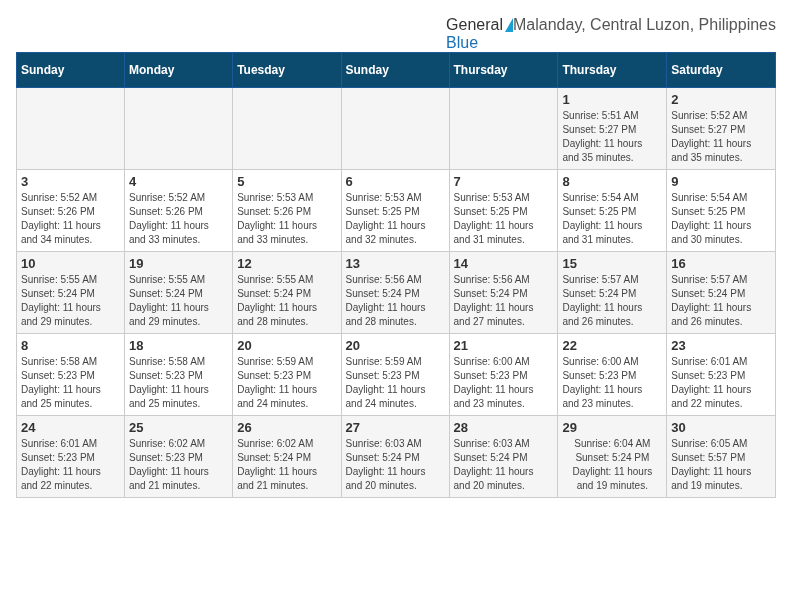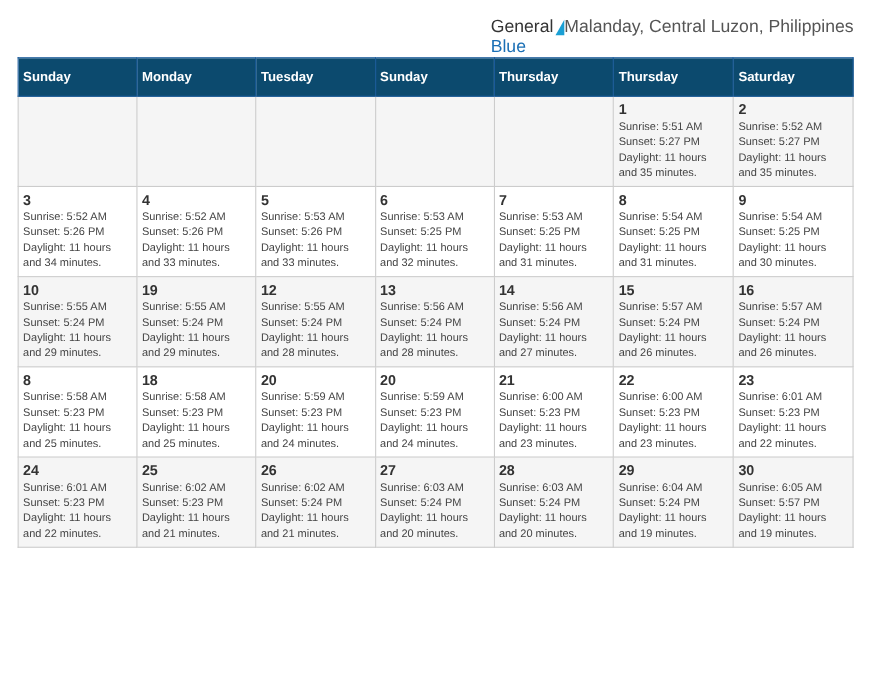--- a/index.html
+++ b/index.html
@@ -321,21 +321,21 @@
         </td>
         <td>
           <span class="day-num">28</span>
           <div class="day-info" style="white-space: pre-line;">Sunrise: 6:03 AM
 Sunset: 5:24 PM
 Daylight: 11 hours
 and 20 minutes.</div>
         </td>
         <td>
           <span class="day-num">29</span>
-          <div class="day-info" style="white-space: pre-line;">Sunrise: 6:04 AM
+          <div class="day-info" style="white-space: pre-line; text-align: center;">Sunrise: 6:04 AM
 Sunset: 5:24 PM
 Daylight: 11 hours
 and 19 minutes.</div>
         </td>
         <td>
           <span class="day-num">30</span>
           <div class="day-info" style="white-space: pre-line;">Sunrise: 6:05 AM
 Sunset: 5:57 PM
 Daylight: 11 hours
 and 19 minutes.</div>

